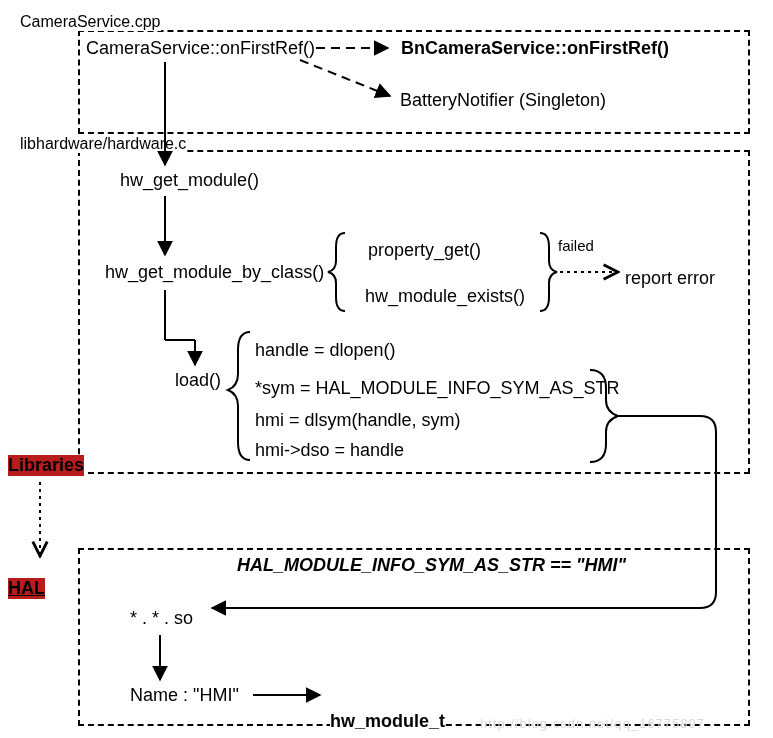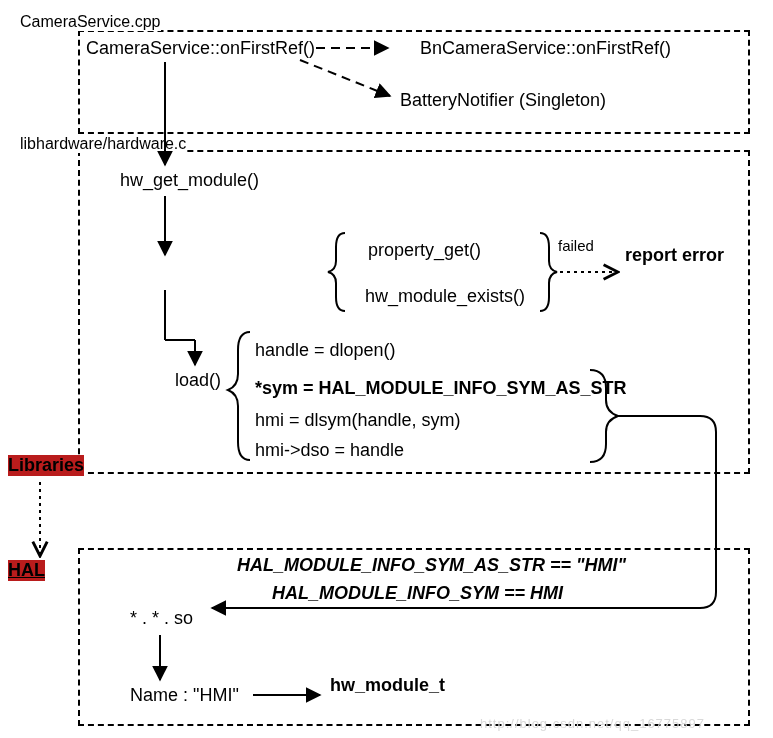--- a/index.html
+++ b/index.html
@@ -54,47 +54,47 @@
   }
 </style>
 </head>
 <body>
 
 <div class="canvas">
 
   <div class="box" style="left:78px; top:30px; width:668px; height:100px;"></div>
   <div class="label" style="left:20px; top:13px; font-size:16px;">CameraService.cpp</div>
   <div class="text" style="left:86px; top:38px;">CameraService::onFirstRef()</div>
-  <div class="text" style="left:420px; top:38px;">BnCameraService::onFirstRef()</div>
+  <div class="text" style="left:401px; top:38px;font-weight:bold;">BnCameraService::onFirstRef()</div>
   <div class="text" style="left:400px; top:90px;">BatteryNotifier (Singleton)</div>
 
   <div class="box" style="left:78px; top:150px; width:668px; height:320px;"></div>
   <div class="label" style="left:20px; top:135px; font-size:16px;">libhardware/hardware.c</div>
 
   <div class="text" style="left:120px; top:170px;">hw_get_module()</div>
+  <div class="text" style="left:105px; top:262px;">hw_get_module_by_class()</div>
   <div class="text" style="left:365px; top:286px;">hw_module_exists()</div>
   <div class="text" style="left:368px; top:240px;">property_get()</div>
   <div class="text" style="left:558px; top:237px; font-size:15px;">failed</div>
-  <div class="text" style="left:625px; top:245px;font-weight:bold;">report error</div>
+  <div class="text" style="left:625px; top:268px;">report error</div>
 
   <div class="text" style="left:175px; top:370px;">load()</div>
   <div class="text" style="left:255px; top:340px;">handle = dlopen()</div>
-  <div class="text" style="left:255px; top:378px;font-weight:bold;">*sym = HAL_MODULE_INFO_SYM_AS_STR</div>
+  <div class="text" style="left:255px; top:378px;">*sym = HAL_MODULE_INFO_SYM_AS_STR</div>
   <div class="text" style="left:255px; top:410px;">hmi = dlsym(handle, sym)</div>
   <div class="text" style="left:255px; top:440px;">hmi-&gt;dso = handle</div>
 
   <div class="side-label" style="left:8px; top:455px;">Libraries</div>
-  <div class="side-label" style="left:8px; top:560px;text-decoration:underline;">HAL</div>
+  <div class="side-label" style="left:8px; top:578px;text-decoration:underline;">HAL</div>
 
   <div class="box" style="left:78px; top:548px; width:668px; height:174px;"></div>
   <div class="text bold italic" style="left:237px; top:555px;">HAL_MODULE_INFO_SYM_AS_STR == "HMI"</div>
-  <div class="text bold italic" style="left:272px; top:583px;">HAL_MODULE_INFO_SYM == HMI</div>
   <div class="text" style="left:130px; top:608px;">* . * . so</div>
   <div class="text" style="left:130px; top:685px;">Name : "HMI"</div>
-  <div class="text bold" style="left:330px; top:675px;">hw_module_t</div>
+  <div class="text bold" style="left:330px; top:711px;">hw_module_t</div>
 
   <div class="watermark" style="left:480px; top:716px;">http://blog.csdn.net/qq_16775897</div>
 
   <svg class="overlay" viewBox="0 0 773 738">
     <defs>
       <marker id="arrow" viewBox="0 0 10 10" refX="9" refY="5" markerWidth="8" markerHeight="8" orient="auto-start-reverse">
         <path d="M 0 0 L 10 5 L 0 10 z" fill="#000"></path>
       </marker>
       <marker id="arrow-open" viewBox="0 0 10 10" refX="9" refY="5" markerWidth="9" markerHeight="9" orient="auto-start-reverse">
         <path d="M 1 1 L 9 5 L 1 9" fill="none" stroke="#000" stroke-width="1.6"></path>

